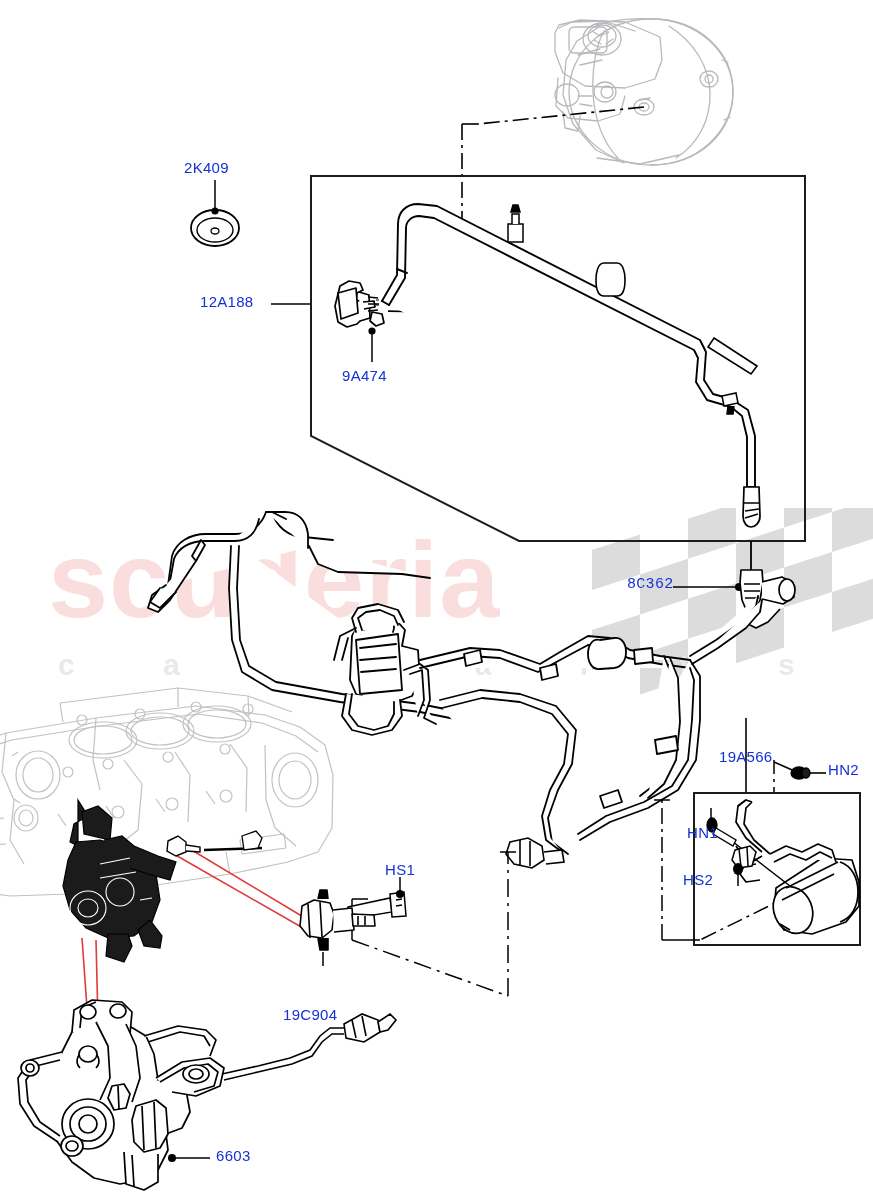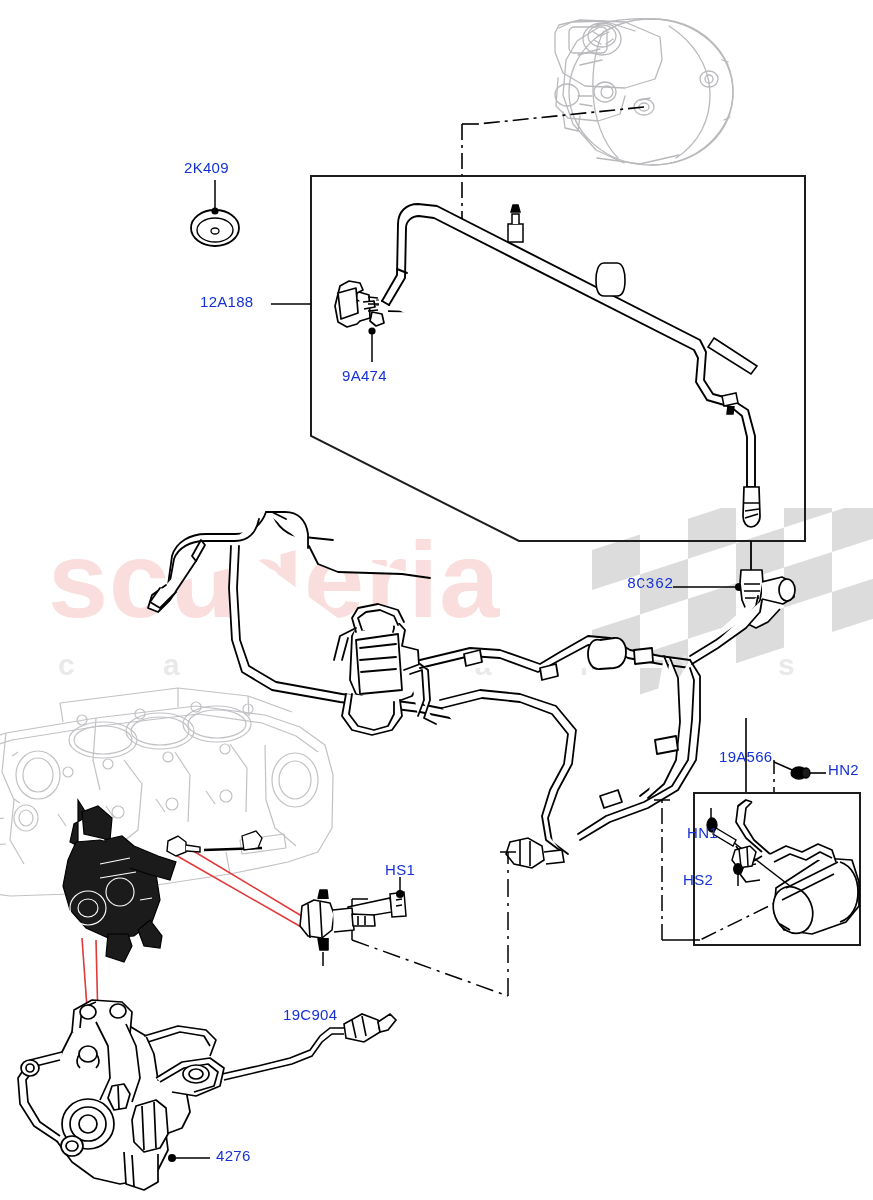--- a/index.html
+++ b/index.html
@@ -497,15 +497,15 @@
   <div class="lbl" style="left:184px;top:160px;">2K409</div>
   <div class="lbl" style="left:200px;top:294px;">12A188</div>
   <div class="lbl" style="left:342px;top:368px;">9A474</div>
   <div class="lbl" style="left:627px;top:577px;font-family:Liberation Mono, monospace;">8C362</div>
   <div class="lbl" style="left:719px;top:701px;margin-top:48px;">19A566</div>
   <div class="lbl small" style="left:828px;top:762px;">HN2</div>
   <div class="lbl small" style="left:687px;top:793px;margin-top:32px;">HN1</div>
   <div class="lbl small" style="left:683px;top:872px;">HS2</div>
   <div class="lbl small" style="left:385px;top:862px;">HS1</div>
   <div class="lbl" style="left:283px;top:1007px;">19C904</div>
-  <div class="lbl" style="left:216px;top:1148px;">4276</div>
+  <div class="lbl" style="left:216px;top:1148px;">6603</div>
 
 </div>
 
 </body></html>

